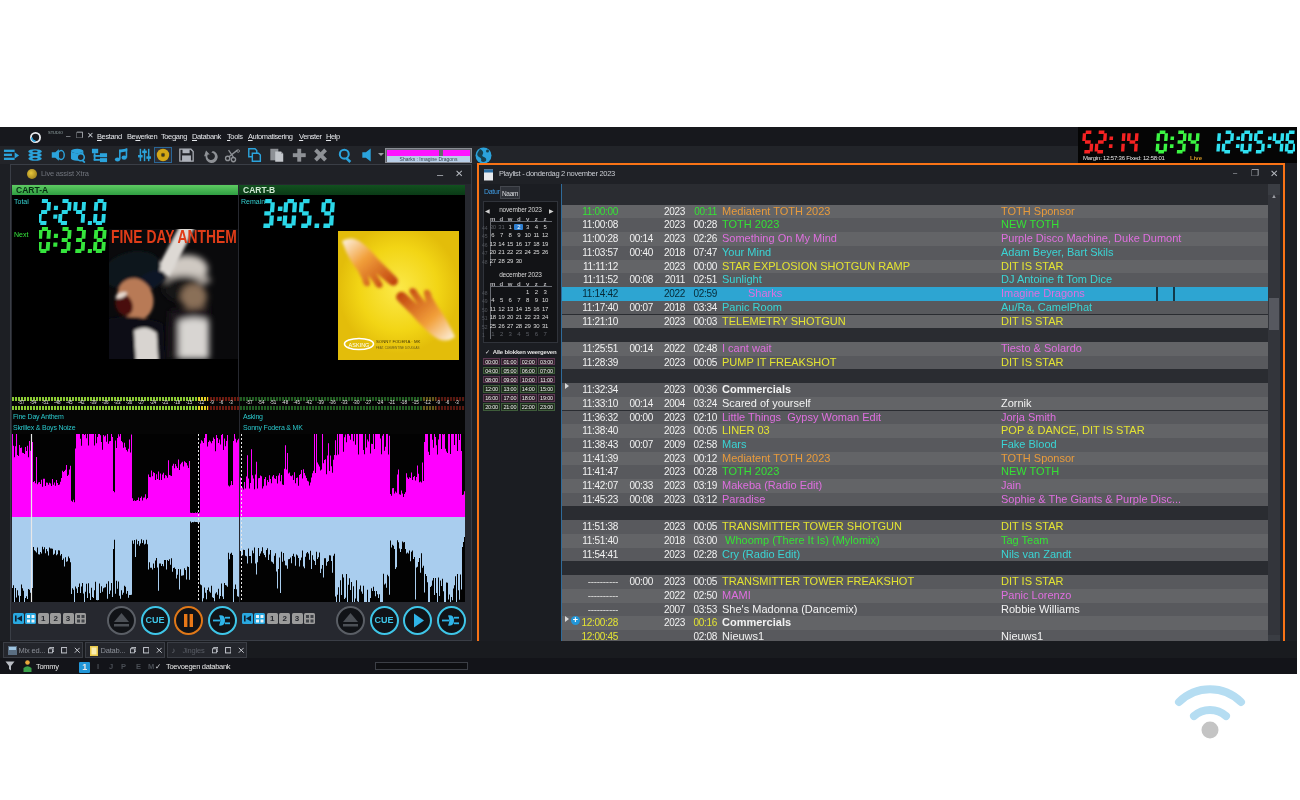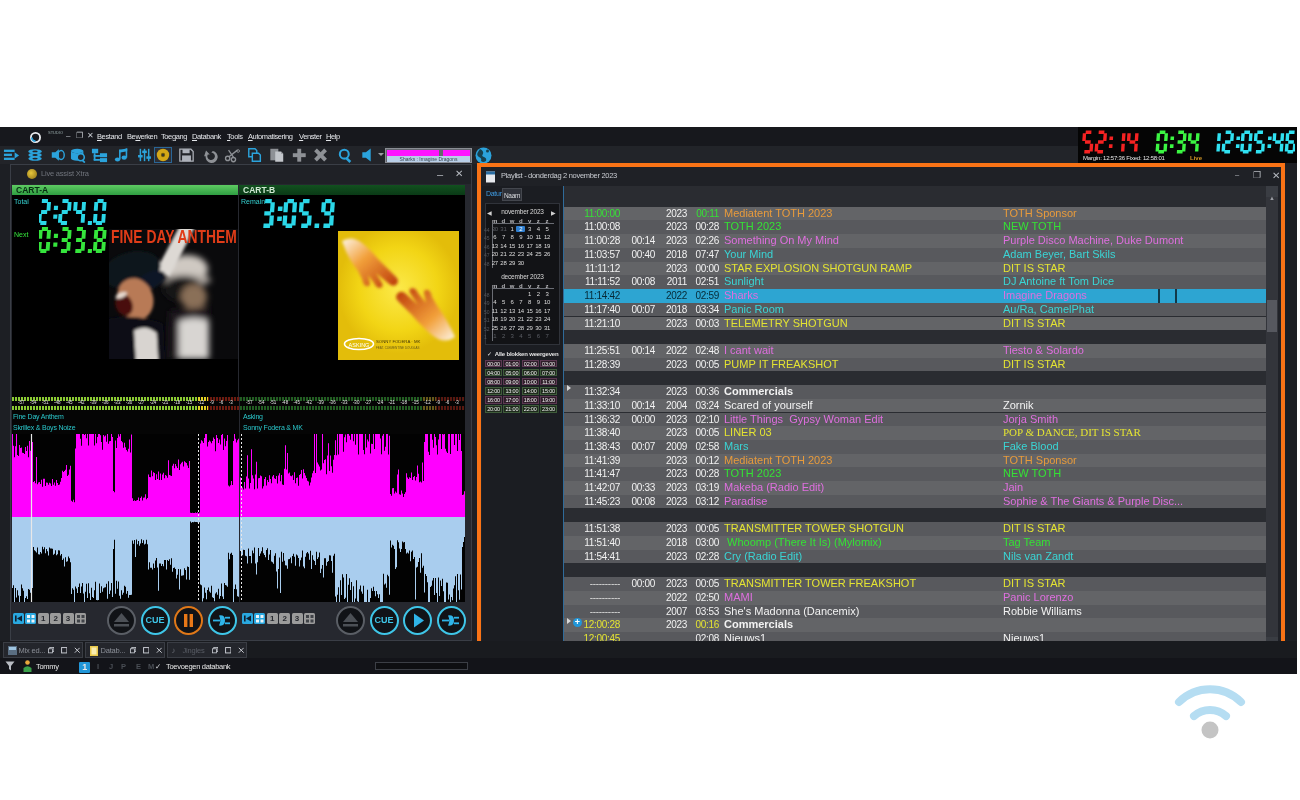--- a/index.html
+++ b/index.html
@@ -27,21 +27,21 @@
 .wave{position:absolute;top:269px;width:227px;height:168px;background:#020202}
 .cyan{color:#35d0d0}
 .vubar{position:absolute;height:4.4px}
 .vunums{position:absolute;height:4.4px;display:flex;justify-content:space-between;color:#e4e4e4;font-size:4.5px;line-height:4.6px;padding:0 6px}
 .vunums i{font-style:normal}
 .wlabel{position:absolute;color:#2bc8cc;font-size:7px;letter-spacing:-0.2px}
 
 .sqbtn{position:absolute;width:11px;height:11px;border-radius:1.5px;font-size:8px;font-weight:bold;text-align:center;line-height:11px}
 .circ{position:absolute;width:29px;height:29px;border-radius:50%;background:#111317}
 
-#pl{position:absolute;left:477px;top:36px;width:808px;height:484px;background:#202228;border:4px solid #f97316}
+#pl{position:absolute;left:477px;top:36px;width:808px;height:484px;background:#202228;border:2px solid #f97316}
 #pltitle{position:absolute;left:0;top:0;width:100%;height:19px;background:#1f2126;color:#c9ccd2;font-size:7.5px;letter-spacing:-0.3px}
 #plside{position:absolute;left:1px;top:19px;width:82px;height:462px;background:#1b1d22}
 #plcal{position:absolute;left:4px;top:36px;width:75px;height:142px;background:#121316;border:1px solid #30333a}
 .calhdr{position:absolute;width:75px;text-align:center;color:#d8d8d8;font-size:6.5px;letter-spacing:-0.2px}
 .calwd{position:absolute;color:#b8b8bc;font-size:6px;font-weight:bold;width:8px;text-align:center;margin-left:-4px}
 .calday{position:absolute;color:#dcdcdc;font-size:6px;letter-spacing:-0.3px;width:9px;text-align:center;margin-left:-4.5px}
 .calday.dimd{color:#5c5f66}
 .calday.seld{background:#2f7fd0;border-radius:1px;color:#fff}
 .calwk{position:absolute;color:#54575e;font-size:5px}
 .calline{position:absolute;height:1px;background:#6a6d74}
@@ -821,21 +821,21 @@
           <span class="cja" style="color:#f2f2f2">2011</span>
           <span class="cdu" style="color:#f2f2f2">02:51</span>
           <span class="cti" style="color:#3ad5d5;">Sunlight</span>
           <span class="car" style="color:#3ad5d5;">DJ Antoine ft Tom Dice</span>
         </div>
 <div class="prow rowSel" style="top:103.0px">
           <span class="cst" style="color:#062936">11:14:42</span>
           <span class="cin" style="color:#062936"></span>
           <span class="cja" style="color:#062936">2022</span>
           <span class="cdu" style="color:#062936">02:59</span>
-          <span class="cti" style="color:#df6fdf;">Sharks</span>
+          <span class="cti" style="color:#df6fdf;margin-left:26px;">Sharks</span>
           <span class="car" style="color:#df6fdf;">Imagine Dragons</span>
           <span class="selline" style="left:594px"></span>
           <span class="selline" style="left:611px"></span>
         </div>
 <div class="prow rowB" style="top:116.7px">
           <span class="cst" style="color:#f2f2f2">11:17:40</span>
           <span class="cin" style="color:#f2f2f2">00:07</span>
           <span class="cja" style="color:#f2f2f2">2018</span>
           <span class="cdu" style="color:#f2f2f2">03:34</span>
           <span class="cti" style="color:#3ad5d5;">Panic Room</span>
@@ -889,21 +889,21 @@
           <span class="cdu" style="color:#f2f2f2">02:10</span>
           <span class="cti" style="color:#df6fdf;">Little Things&nbsp;&nbsp;Gypsy Woman Edit</span>
           <span class="car" style="color:#df6fdf;">Jorja Smith</span>
         </div>
 <div class="prow rowA" style="top:240.2px">
           <span class="cst" style="color:#f2f2f2">11:38:40</span>
           <span class="cin" style="color:#f2f2f2"></span>
           <span class="cja" style="color:#f2f2f2">2023</span>
           <span class="cdu" style="color:#f2f2f2">00:05</span>
           <span class="cti" style="color:#e4e432;">LINER 03</span>
-          <span class="car" style="color:#e4e432;font-family:Liberation Serif, serif;">POP &amp; DANCE, DIT IS STAR</span>
+          <span class="car" style="color:#e4e432;">POP &amp; DANCE, DIT IS STAR</span>
         </div>
 <div class="prow rowB" style="top:253.9px">
           <span class="cst" style="color:#f2f2f2">11:38:43</span>
           <span class="cin" style="color:#f2f2f2">00:07</span>
           <span class="cja" style="color:#f2f2f2">2009</span>
           <span class="cdu" style="color:#f2f2f2">02:58</span>
           <span class="cti" style="color:#3ad5d5;">Mars</span>
           <span class="car" style="color:#3ad5d5;">Fake Blood</span>
         </div>
 <div class="prow rowA" style="top:267.7px">

